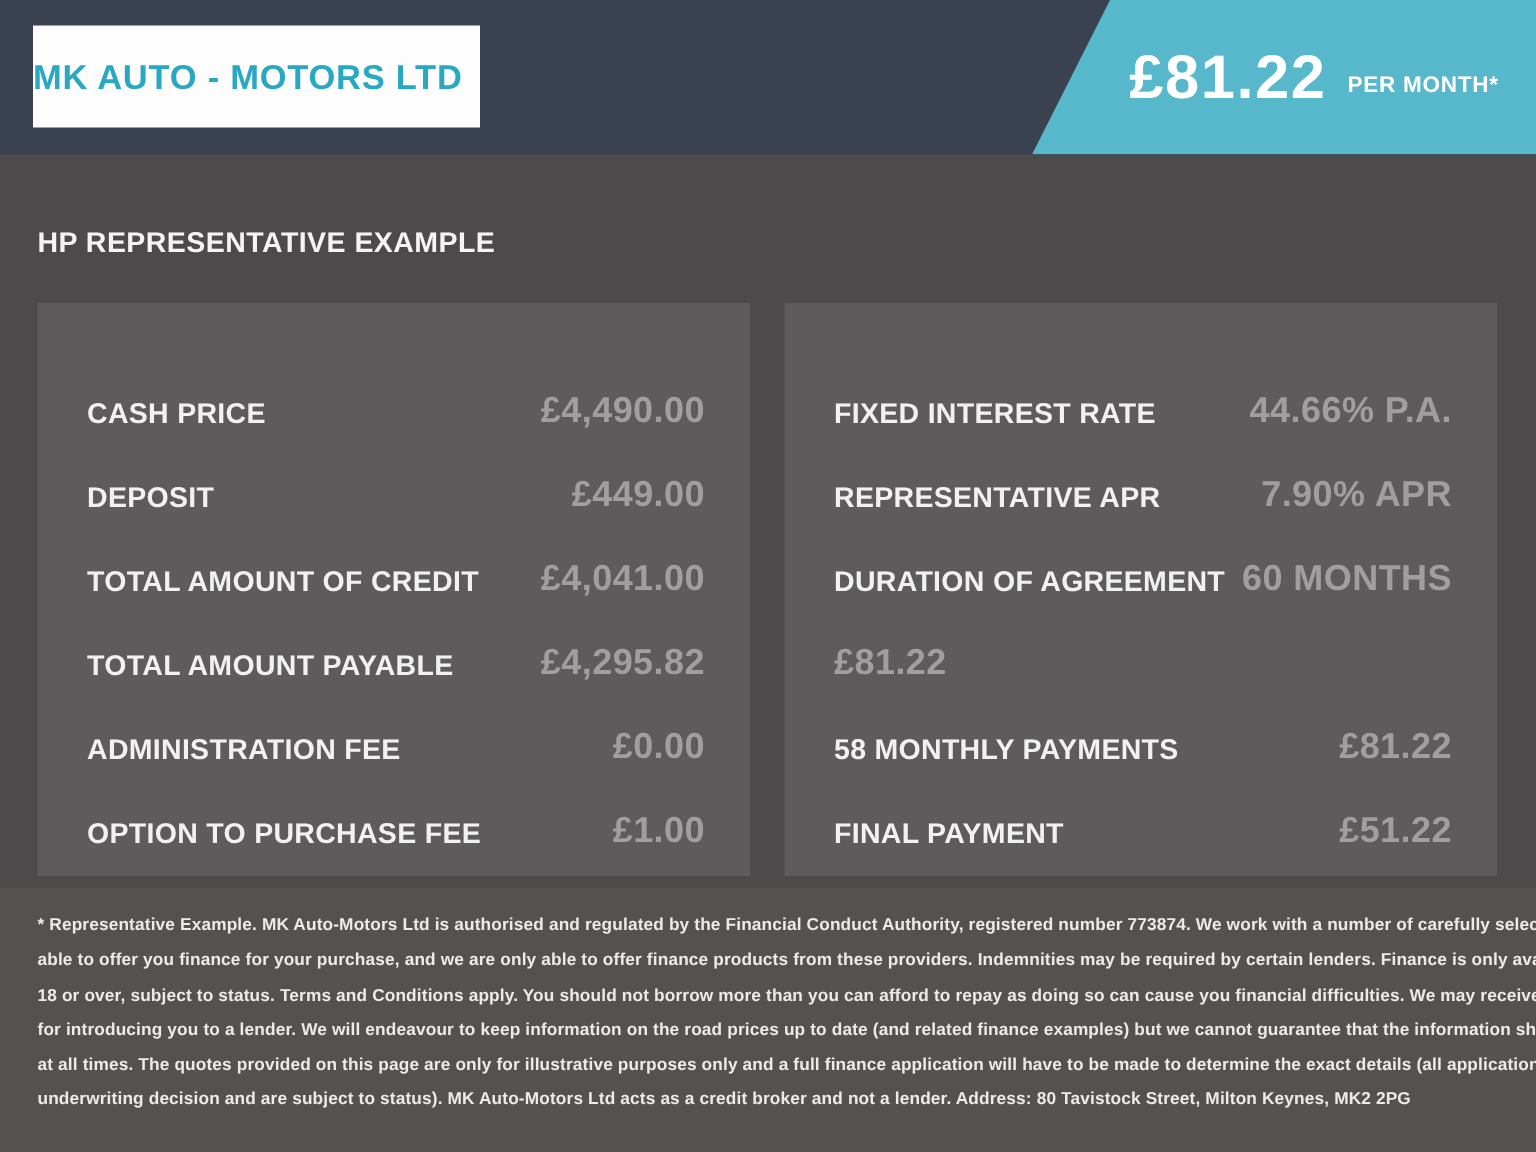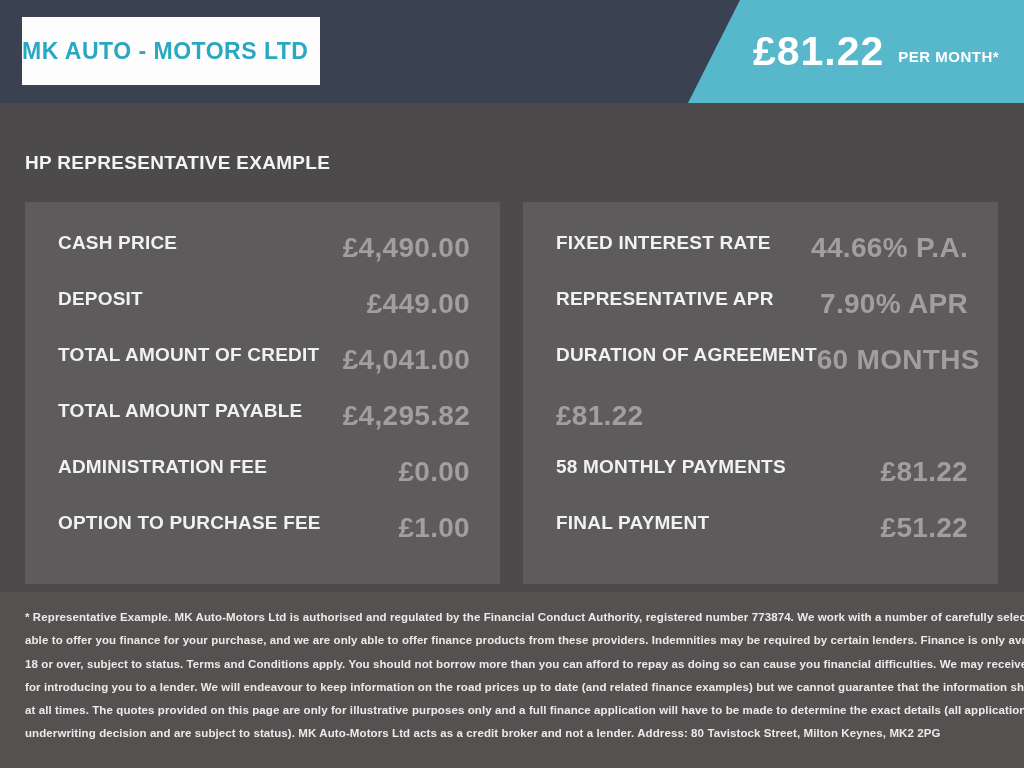--- a/index.html
+++ b/index.html
@@ -80,32 +80,32 @@
     top: 83px;
     width: 475px; height: 382px;
     background: #5d5b5b;
     padding: 30px 30px 0 33px;
   }
   .panel-left { left: 25px; }
   .panel-right { left: 523px; }
   .finance-row {
     height: 56px;
     display: flex;
-    align-items: flex-start;
+    align-items: flex-end;
     justify-content: space-between;
   }
   .row-label {
     color: #f2f1f1;
     font-size: 19px;
     letter-spacing: 0.2px;
     white-space: nowrap;
   }
   .row-value {
     color: #a09e9e;
-    font-size: 28px;
+    font-size: 24px;
     letter-spacing: 0.3px;
     white-space: nowrap;
   }
 
   
   .footer {
     position: absolute;
     left: 0; top: 592px;
     width: 1024px; height: 176px;
     background: #545151;

